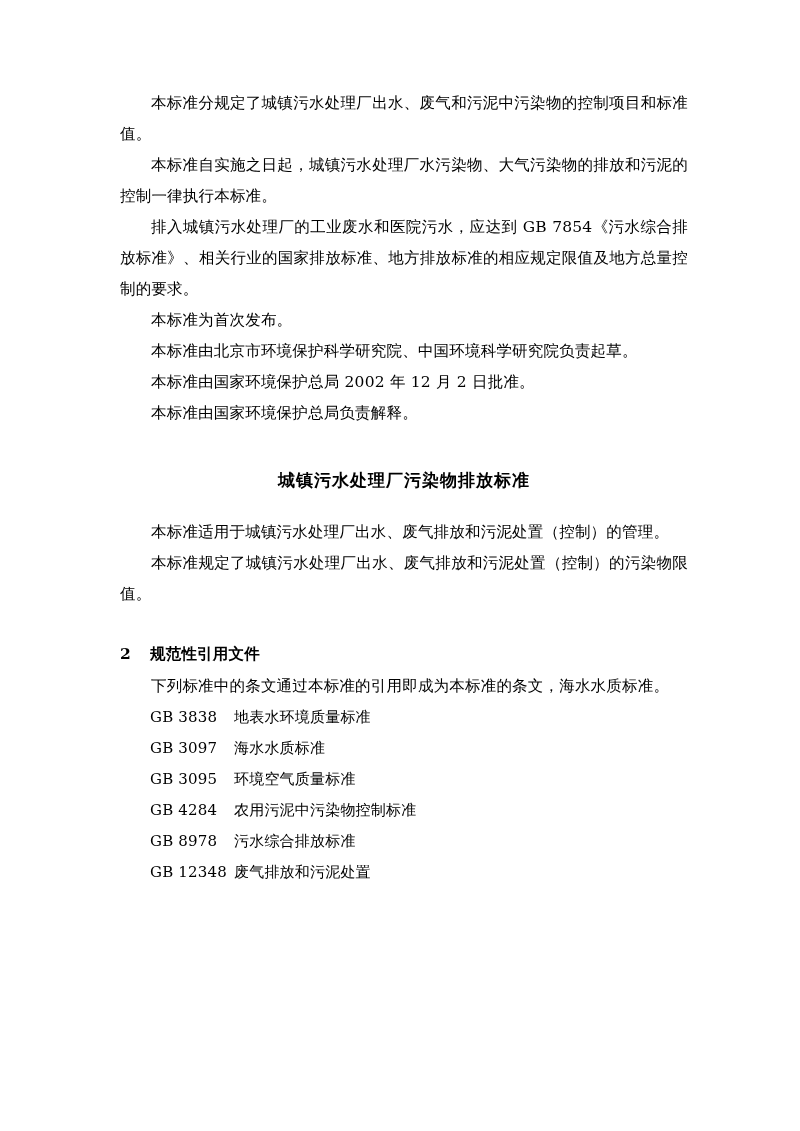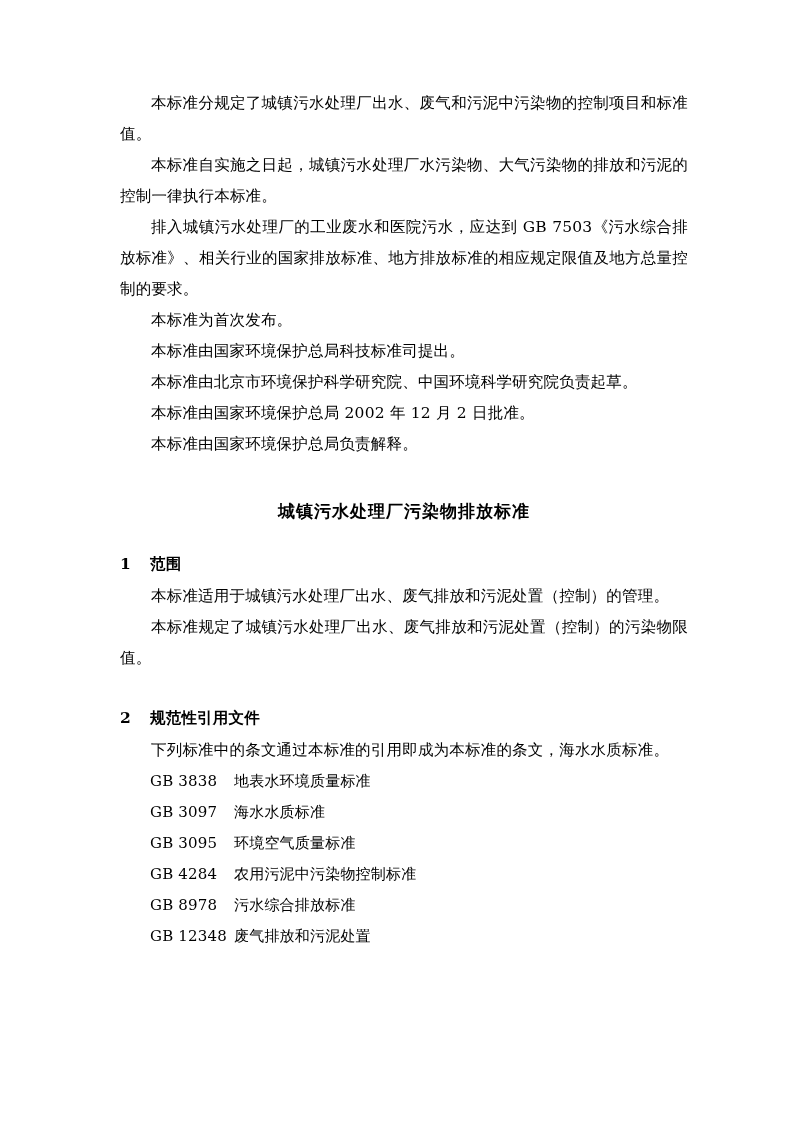--- a/index.html
+++ b/index.html
@@ -66,34 +66,30 @@
   .gap-md { height: 14px; }
 </style>
 </head>
 <body>
 
 <div class="page">
 
   <div>
     <p class="para indent2">本标准分规定了城镇污水处理厂出水、废气和污泥中污染物的控制项目和标准值。</p>
     <p class="para indent2">本标准自实施之日起，城镇污水处理厂水污染物、大气污染物的排放和污泥的控制一律执行本标准。</p>
-    <p class="para indent2">排入城镇污水处理厂的工业废水和医院污水，应达到 GB 7503《污水综合排放标准》、相关行业的国家排放标准、地方排放标准的相应规定限值及地方总量控制的要求。</p>
+    <p class="para indent2">排入城镇污水处理厂的工业废水和医院污水，应达到 GB 7854《污水综合排放标准》、相关行业的国家排放标准、地方排放标准的相应规定限值及地方总量控制的要求。</p>
     <p class="para indent2">本标准为首次发布。</p>
-    <p class="para indent2">本标准由国家环境保护总局科技标准司提出。</p>
     <p class="para indent2">本标准由北京市环境保护科学研究院、中国环境科学研究院负责起草。</p>
     <p class="para indent2">本标准由国家环境保护总局 2002 年 12 月 2 日批准。</p>
     <p class="para indent2">本标准由国家环境保护总局负责解释。</p>
   </div>
 
   <h1 class="doc-title">城镇污水处理厂污染物排放标准</h1>
 
   <div>
-    <div class="section-head">
-      <span class="num">1</span><span>范围</span>
-    </div>
     <p class="para indent2">本标准适用于城镇污水处理厂出水、废气排放和污泥处置（控制）的管理。</p>
     <p class="para indent2">本标准规定了城镇污水处理厂出水、废气排放和污泥处置（控制）的污染物限值。</p>
   </div>
 
   <div class="gap-md"></div>
 
   <div>
     <div class="section-head">
       <span class="num">2</span><span>规范性引用文件</span>
     </div>

